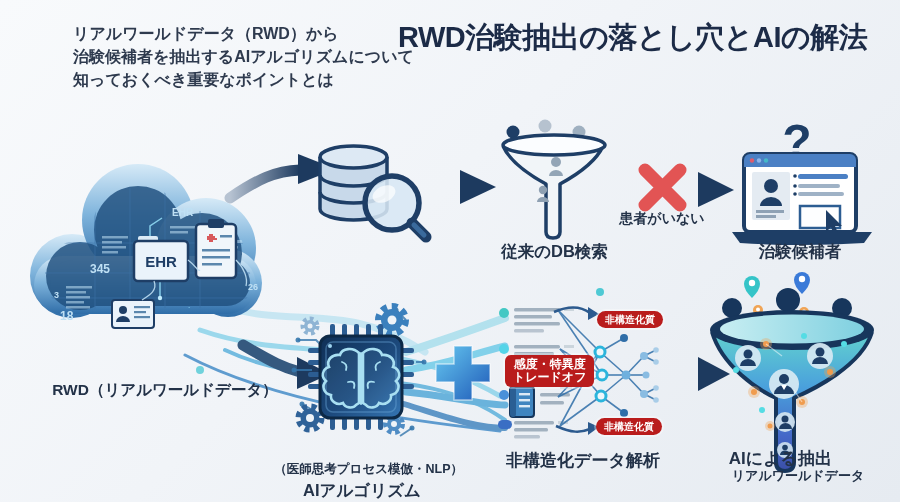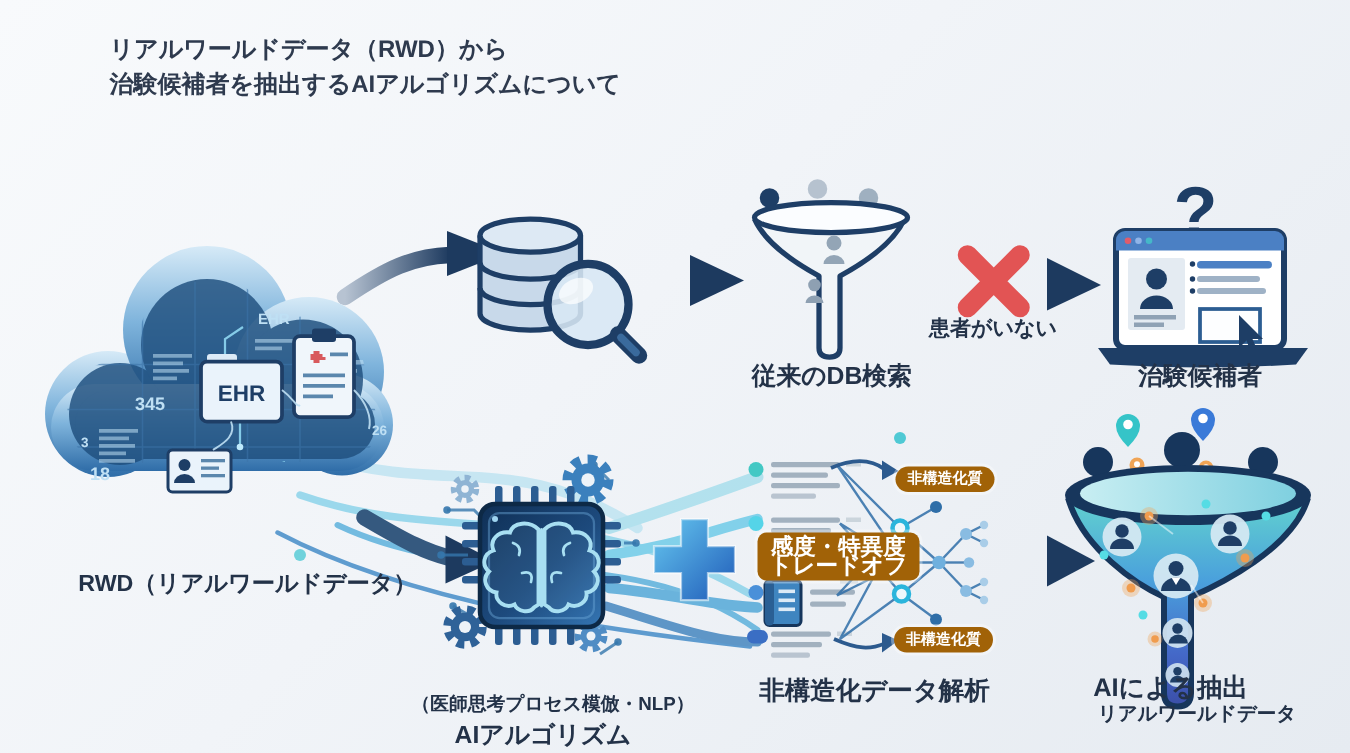--- a/index.html
+++ b/index.html
@@ -15,26 +15,26 @@
   #rwd-caption{left:40px;top:381px;width:250px;font-size:15.5px;}
   #db-caption{left:492px;top:242px;width:125px;font-size:16.5px;}
   #no-patients{left:602px;top:210px;width:120px;font-size:14px;}
   #candidates-caption{left:740px;top:242px;width:120px;font-size:16.5px;text-align:center;}
   #ai-caption{left:292px;top:443px;width:140px;font-size:16.5px;margin-top:38px;}
   #ai-subcaption{left:263px;top:462px;width:200px;font-size:12.5px;text-align:right;}
   #analysis-caption{left:498px;top:451px;width:170px;font-size:17px;}
   #result-caption{left:712px;top:449px;width:120px;font-size:17px;text-align:right;}
   #result-subcaption{left:723px;top:468px;width:150px;font-size:13px;}
   .badge{
-    position:absolute;background:#a16207;color:#fff;font-weight:bold;
+    position:absolute;background:#b91c1c;color:#fff;font-weight:bold;
     border-radius:9px;padding:2px 8px;font-size:10px;line-height:13px;
     box-shadow:0 0 0 2px rgba(255,255,255,.35);text-align:center;white-space:nowrap;
   }
   #badge-top{left:597px;top:311px;}
-  #badge-mid{left:505px;top:355px;border-radius:6px;padding:3px 8px;font-size:15px;}
+  #badge-mid{left:505px;top:355px;border-radius:6px;padding:3px 8px;font-size:12px;}
   #badge-bottom{left:596px;top:418px;}
   svg{position:absolute;overflow:visible;}
 </style>
 </head>
 <body>
 
 <svg class="abs" style="left:0;top:0" width="900" height="502" viewBox="0 0 900 502">
   <g fill="none" stroke-linecap="round" opacity="0.75">
     <path d="M215,305 C300,330 345,300 425,352" stroke="#b9e2f1" stroke-width="7"></path>
     <path d="M200,330 C300,365 385,330 500,396" stroke="#7fcfe8" stroke-width="5"></path>
@@ -520,23 +520,25 @@
     <circle cx="108" cy="66" r="3" fill="#55dce4"></circle>
       <circle cx="66" cy="140" r="3" fill="#55dce4"></circle>
     <line x1="70" y1="74" x2="86" y2="86" stroke="rgba(255,255,255,0.5)" stroke-width="1.2"></line>
     <line x1="106" y1="132" x2="98" y2="120" stroke="rgba(255,255,255,0.5)" stroke-width="1.2"></line>
   </g>
 </svg>
 
 <div class="lbl" id="intro">
   <div>リアルワールドデータ（RWD）から</div>
   <div>治験候補者を抽出するAIアルゴリズムについて</div>
+  <div>知っておくべき重要なポイントとは</div>
 </div>
 
 <div class="lbl" id="title">
+  <div>RWD治験抽出の落とし穴とAIの解法</div>
 </div>
 
 <div class="lbl" id="rwd-caption">RWD（リアルワールドデータ）</div>
 <div class="lbl" id="db-caption">従来のDB検索</div>
 <div class="lbl" id="no-patients">患者がいない</div>
 <div class="lbl" id="candidates-caption">治験候補者</div>
 <div class="lbl" id="ai-caption">AIアルゴリズム</div>
 <div class="lbl" id="ai-subcaption">（医師思考プロセス模倣・NLP）</div>
 <div class="lbl" id="analysis-caption">非構造化データ解析</div>
 <div class="lbl" id="result-caption">AIによる抽出</div>

